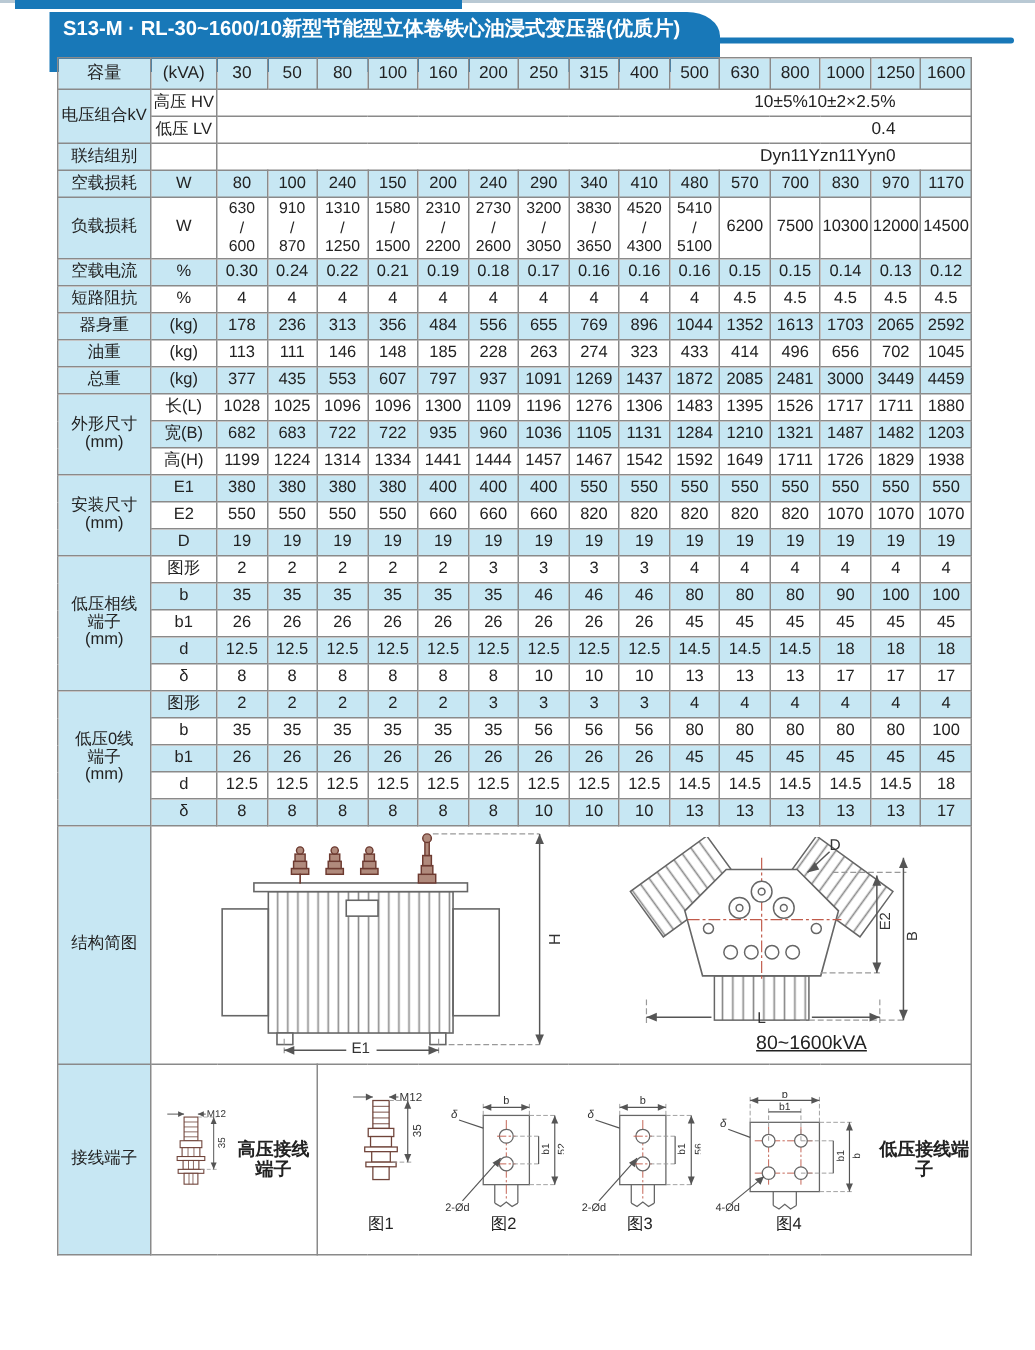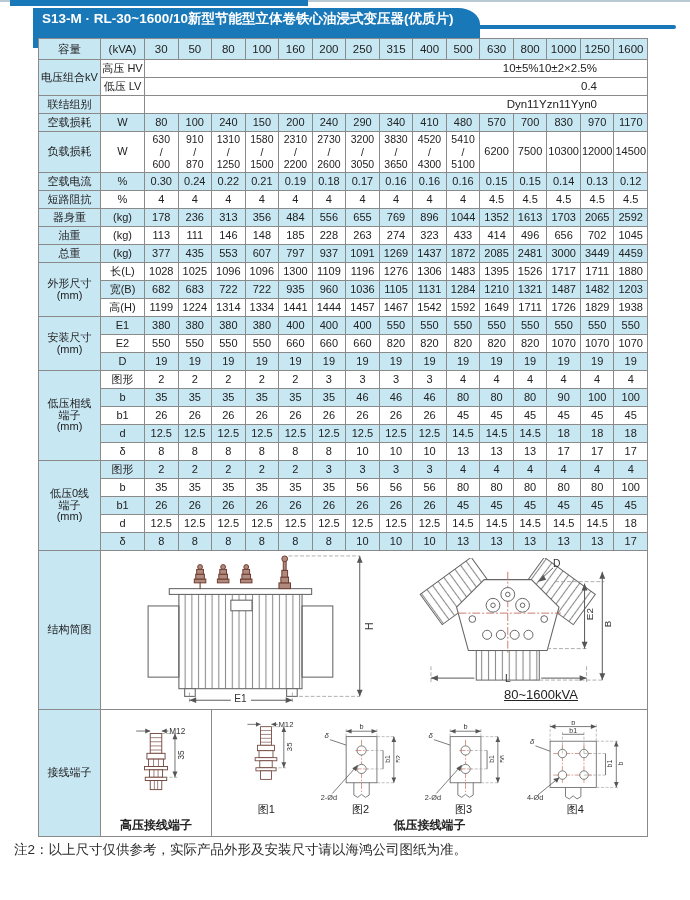--- a/index.html
+++ b/index.html
@@ -38,21 +38,21 @@
   tr.shade td,tr.shade th.sub{background:var(--shade,#c7e7f3);}
   tr.r-cap th,tr.r-cap td{height:20px;font-size:11.5px;}
   tr.tall td,tr.tall th{height:40px;}
   td.stacked span{display:block;line-height:12.5px;font-size:10.5px;}
   td.merged .mwrap{display:flex;justify-content:flex-end;transform:translateX(-50px);font-size:11.5px;}
   .diagram-cell{height:158px;}
   .diagram-flex{display:flex;align-items:center;justify-content:space-around;height:158px;}
   .topview-wrap{display:flex;flex-direction:column;align-items:center;}
   .tv-caption{font-size:13px;color:#222;text-decoration:underline;margin-top:2px;margin-left:32px;}
   .hv-cell,.lv-cell{height:128px;vertical-align:bottom;}
-  .term-box{display:flex;flex-direction:column;height:126px;justify-content:flex-end;align-items:center;}
+  .term-box{display:flex;flex-direction:row;height:126px;justify-content:flex-end;align-items:center;}
   .lv-figs{display:flex;justify-content:space-evenly;align-items:flex-end;width:100%;}
   .fig{display:flex;flex-direction:column;align-items:center;}
   .fig-cap{font-size:11px;color:#222;margin-top:1px;}
   .t-caption{font-size:12px;font-weight:bold;color:#222;margin:4px 0 4px 0;}
   .notes{position:absolute;left:14px;top:838px;width:668px;font-size:13.5px;color:#2a2a2a;line-height:1.75;}
   svg text{font-family:"Liberation Sans","DejaVu Sans",sans-serif;fill:#333;}
   .dim{stroke:#555;stroke-width:1;fill:none;}
   .ext{stroke:#999;stroke-width:0.8;fill:none;stroke-dasharray:4 2;}
   .red{stroke:#c05a4a;stroke-width:0.8;fill:none;stroke-dasharray:8 2 2 2;}
   .pl{stroke:#666;stroke-width:1.1;fill:#fff;}
@@ -870,14 +870,13 @@
             </div>
           </div>
           <div class="t-caption">低压接线端子</div>
         </div>
       </td>
     </tr>
   </tbody>
 </table>
 
 <div class="notes">
-  <div>注2：以上尺寸仅供参考，实际产品外形及安装尺寸请以海鸿公司图纸为准。</div>
 </div>
 
 </body></html>

